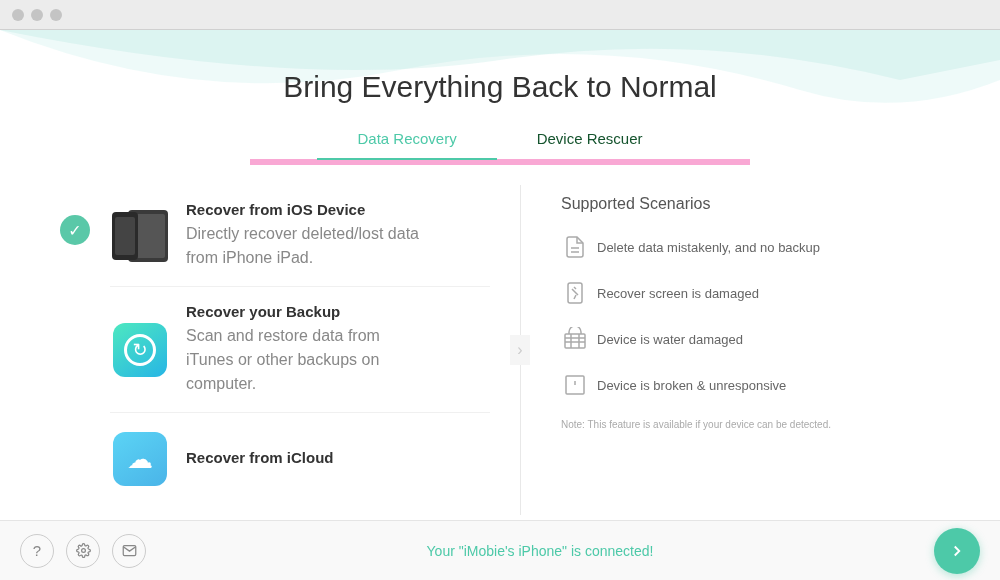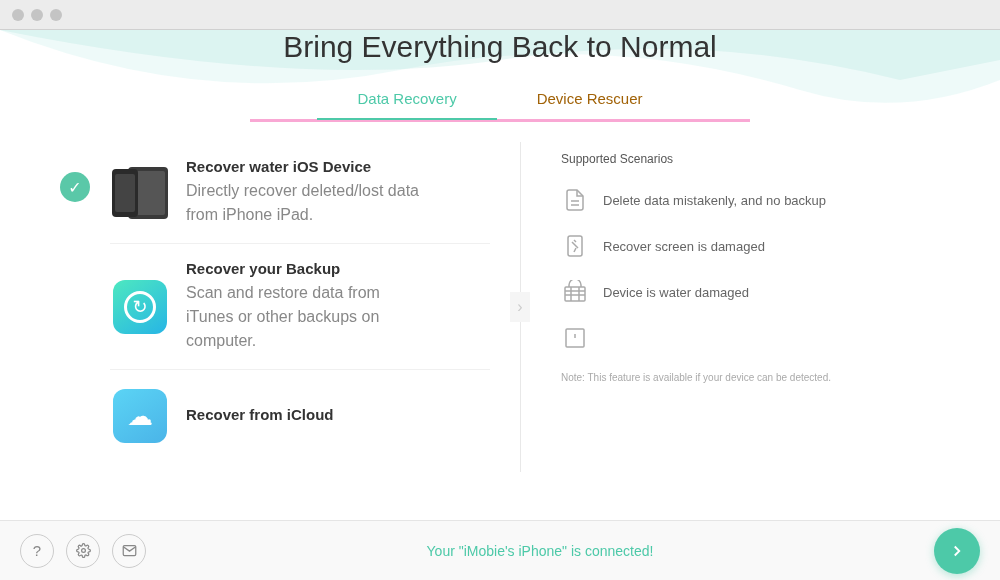--- a/index.html
+++ b/index.html
@@ -44,45 +44,46 @@
     .main-content {
       height: calc(580px - 30px - 60px);
       background: white;
       position: relative;
       overflow: hidden;
     }
 
     
     .header {
       text-align: center;
+      padding-top: 40px;
       position: relative;
       z-index: 1;
     }
     .header-title {
       font-size: 30px;
       font-weight: 300;
       color: #333;
       margin-bottom: 18px;
     }
 
     
     .tabs {
       display: flex;
       justify-content: center;
       gap: 0;
-      border-bottom: 3px solid #f9a8d4;
+      border-bottom: 6px solid #f9a8d4;
       margin: 0 auto;
       width: 500px;
       position: relative;
     }
     .tab {
       padding: 8px 40px 12px;
       cursor: pointer;
       font-size: 15px;
-      color: #a16207;
+      color: #14532d;
       position: relative;
       text-align: center;
     }
     .tab.active {
       color: #4dc9a8;
     }
     .tab.active::after {
       content: '';
       position: absolute;
       bottom: -1px;
@@ -259,30 +260,30 @@
       font-size: 16px;
     }
 
     
     .right-panel {
       flex: 1;
       padding: 20px 40px;
     }
 
     .scenarios-title {
-      font-size: 12px;
+      font-size: 16px;
       color: #555;
       font-weight: 400;
       margin-bottom: 20px;
     }
 
     .scenario-item {
       display: flex;
       align-items: center;
-      gap: 14px;
+      gap: 8px;
       margin-bottom: 18px;
     }
     .scenario-icon {
       width: 28px; height: 28px;
       flex-shrink: 0;
       display: flex;
       align-items: center;
       justify-content: center;
       color: #aaa;
       font-size: 20px;
@@ -400,21 +401,21 @@
             <div class="ios-icon">
               <div class="ipad">
                 <div class="ipad-screen"></div>
               </div>
               <div class="iphone">
                 <div class="iphone-screen"></div>
               </div>
             </div>
           </div>
           <div class="recovery-text">
-            <h3>Recover water iOS Device</h3>
+            <h3>Recover from iOS Device</h3>
             <p>Directly recover deleted/lost data from iPhone iPad.</p>
           </div>
         </div>
 
         <div class="recovery-item">
           <div class="recovery-icon">
             <div class="backup-icon-wrap">
               <div class="backup-icon-inner">
                 <span class="backup-arrow">↻</span>
               </div>
@@ -488,20 +489,21 @@
       </div>
 
       <div class="scenario-item">
         <div class="scenario-icon">
           <svg class="scenario-svg" viewBox="0 0 24 24" fill="none" stroke="#aaa" stroke-width="1.5">
             <rect x="3" y="3" width="18" height="18" rx="1"></rect>
             <line x1="12" y1="8" x2="12" y2="12"></line>
             <line x1="12" y1="16" x2="12.01" y2="16"></line>
           </svg>
         </div>
+        <span class="scenario-text">Device is broken &amp; unresponsive</span>
       </div>
 
       <p class="note-text">Note: This feature is available if your device can be detected.</p>
     </div>
 
   </div>
 </div>
 
 <div class="footer">
   <div class="footer-left">

